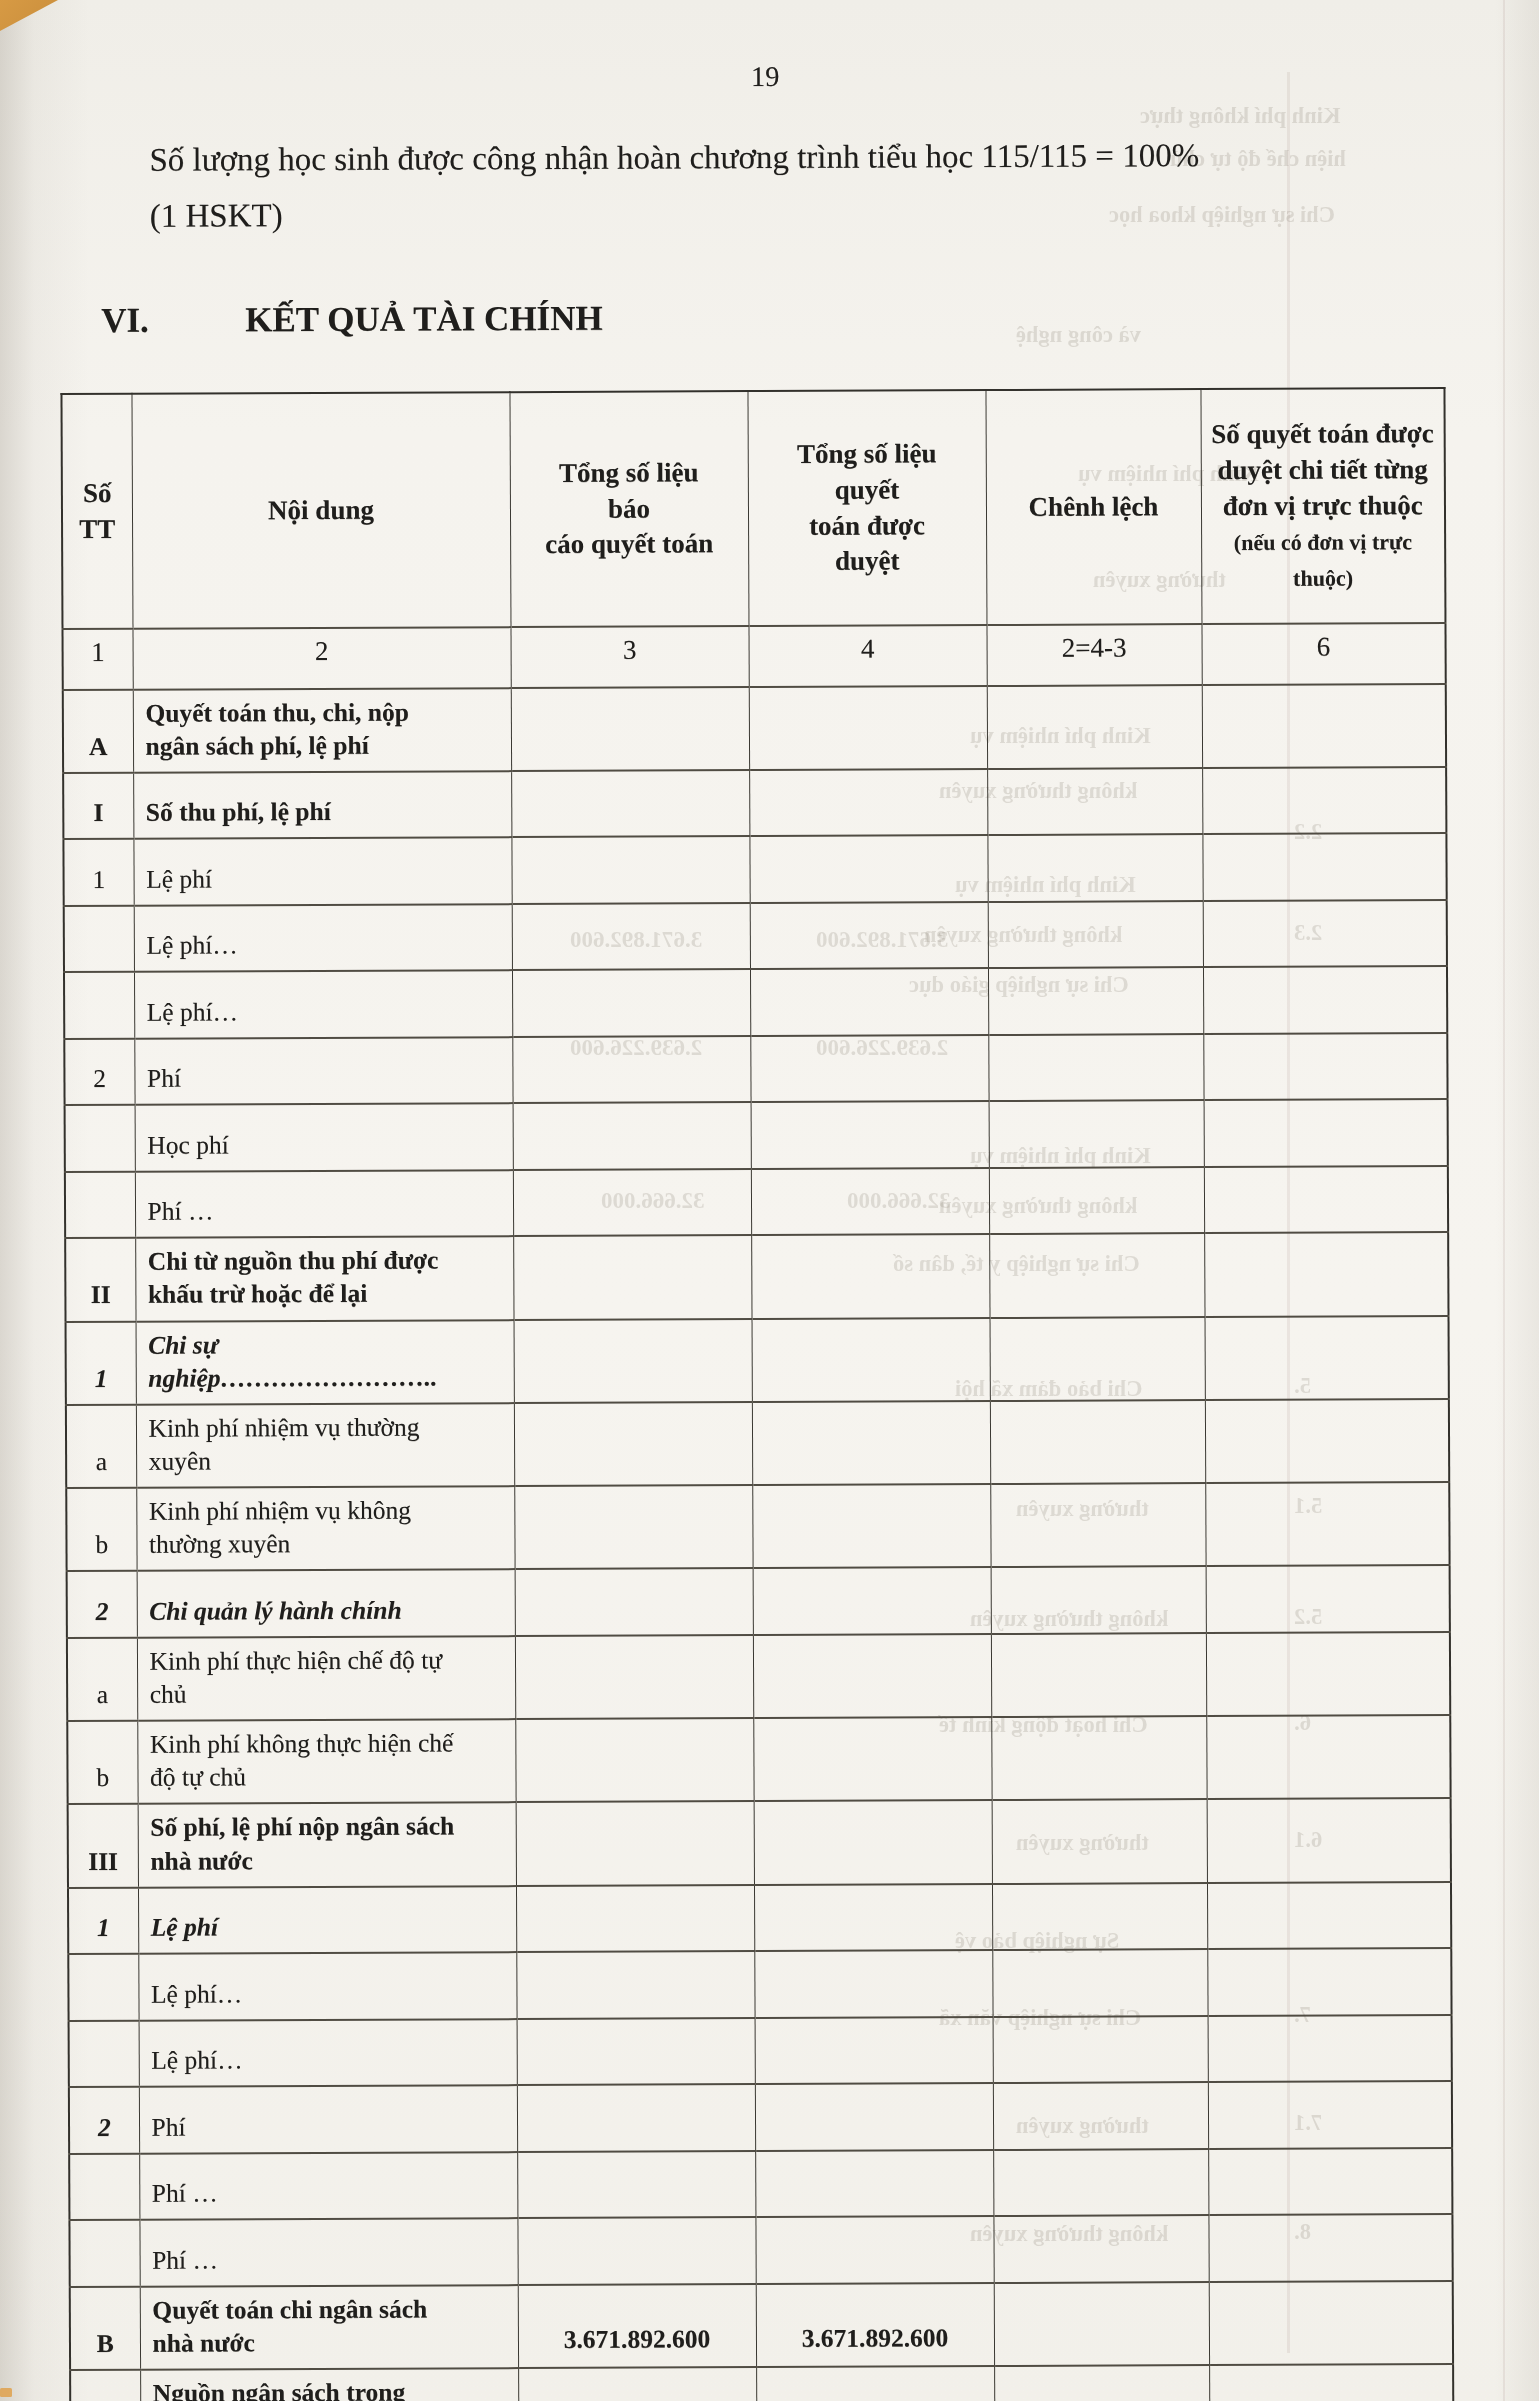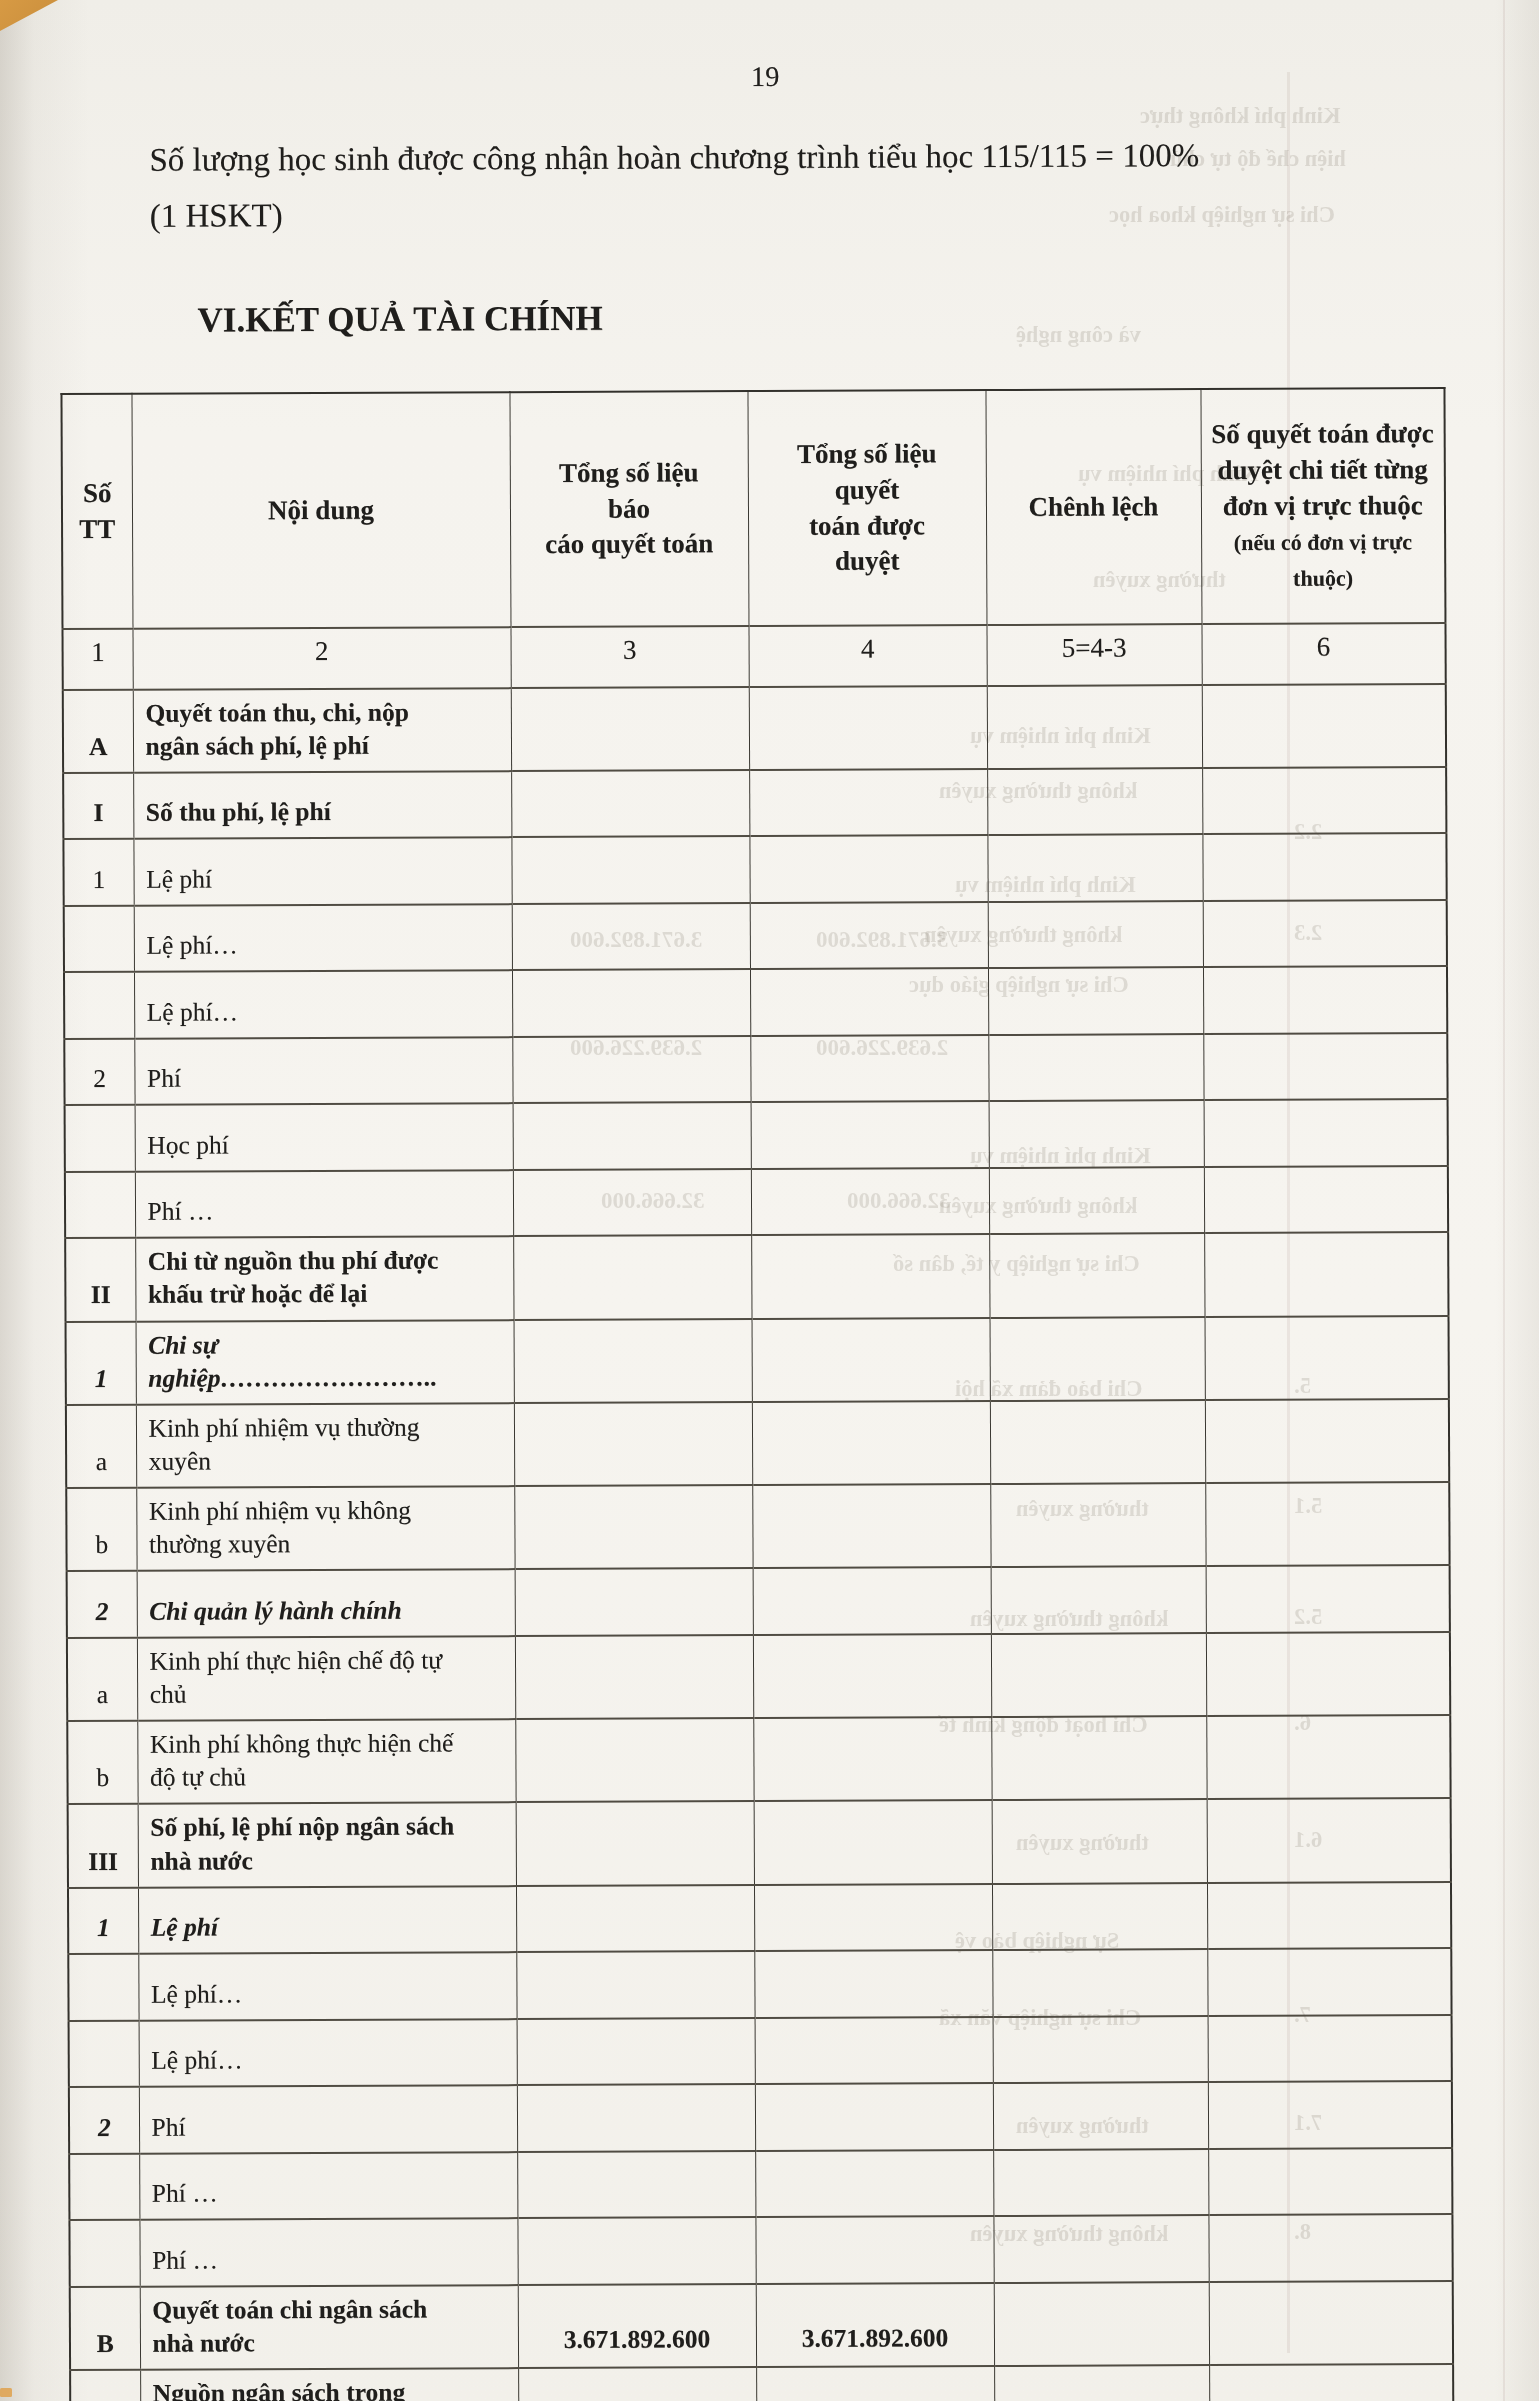--- a/index.html
+++ b/index.html
@@ -12,21 +12,21 @@
       linear-gradient(180deg, #f0eee8 0%, #f5f3ee 18%, #f6f4ef 55%, #f2f0ea 100%);
     overflow:hidden;
     font-family:"Liberation Serif", serif;
     color:#1f1e1c;
     text-shadow:0.2px 0.3px 0.4px rgba(45,40,32,0.38);
   }
   .inner{position:absolute;inset:0;transform:rotate(-0.25deg);}
   .page-number{position:absolute;top:61px;left:0;width:100%;text-align:center;font-size:28.5px;}
   .para{position:absolute;top:129px;left:154px;width:1296px;font-size:33px;line-height:1.7;}
   .heading{position:absolute;top:298px;left:105px;width:1319px;font-size:35px;font-weight:700;}
-  .heading .vi{display:inline-block;width:144px;text-align:right;}
+  .heading .vi{display:inline-block;width:144px;}
   table.fin{
     position:absolute;top:390px;left:64px;width:1382px;
     border-collapse:collapse;table-layout:fixed;
     border:2.2px solid #33312c;
   }
   .fin th,.fin td{
     border:1.5px solid #3b3933;
     border-bottom:2.2px solid #504c43;
     overflow:hidden;
   }
@@ -142,21 +142,21 @@
 toán được
 duyệt</th>
           <th>Chênh lệch</th>
           <th><span>Số quyết toán được duyệt chi tiết từng đơn vị trực thuộc </span><span class="note">(nếu có đơn vị trực thuộc)</span></th>
         </tr>
         <tr class="idx">
             <td>1</td>
             <td>2</td>
             <td>3</td>
             <td>4</td>
-            <td>5=4-3</td>
+            <td>2=4-3</td>
             <td>6</td>
           </tr>
       </thead>
       <tbody>
           <tr>
             <td class="stt b">A</td>
             <td class="txt b">Quyết toán thu, chi, nộp ngân sách phí, lệ phí</td>
             <td class="val"></td>
             <td class="val"></td>
             <td class="val"></td>

